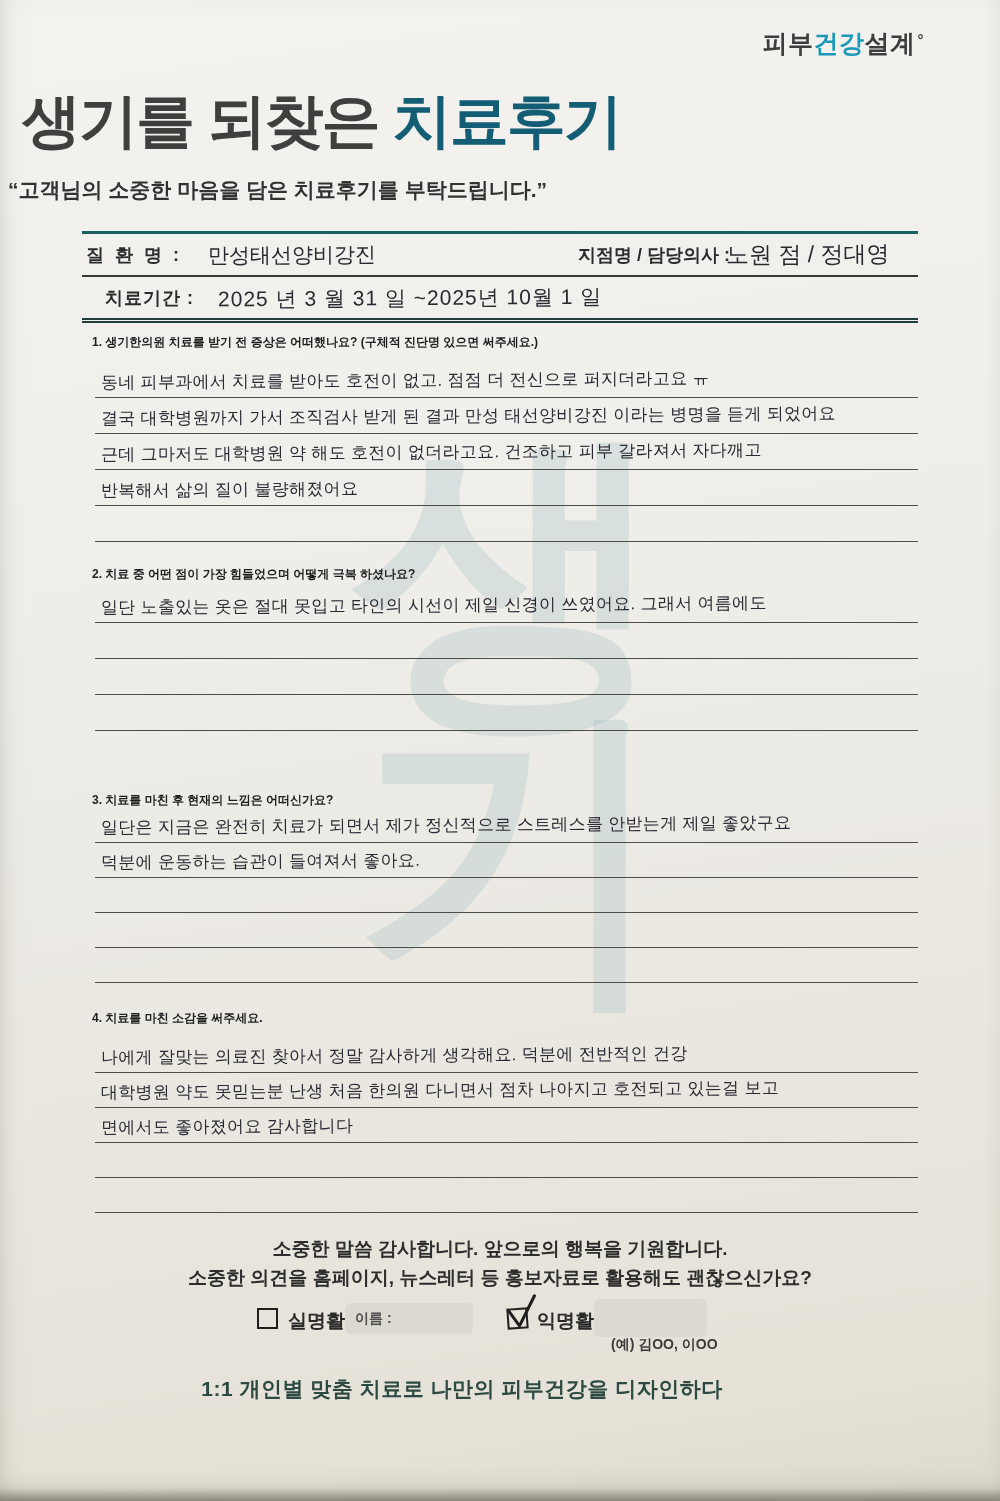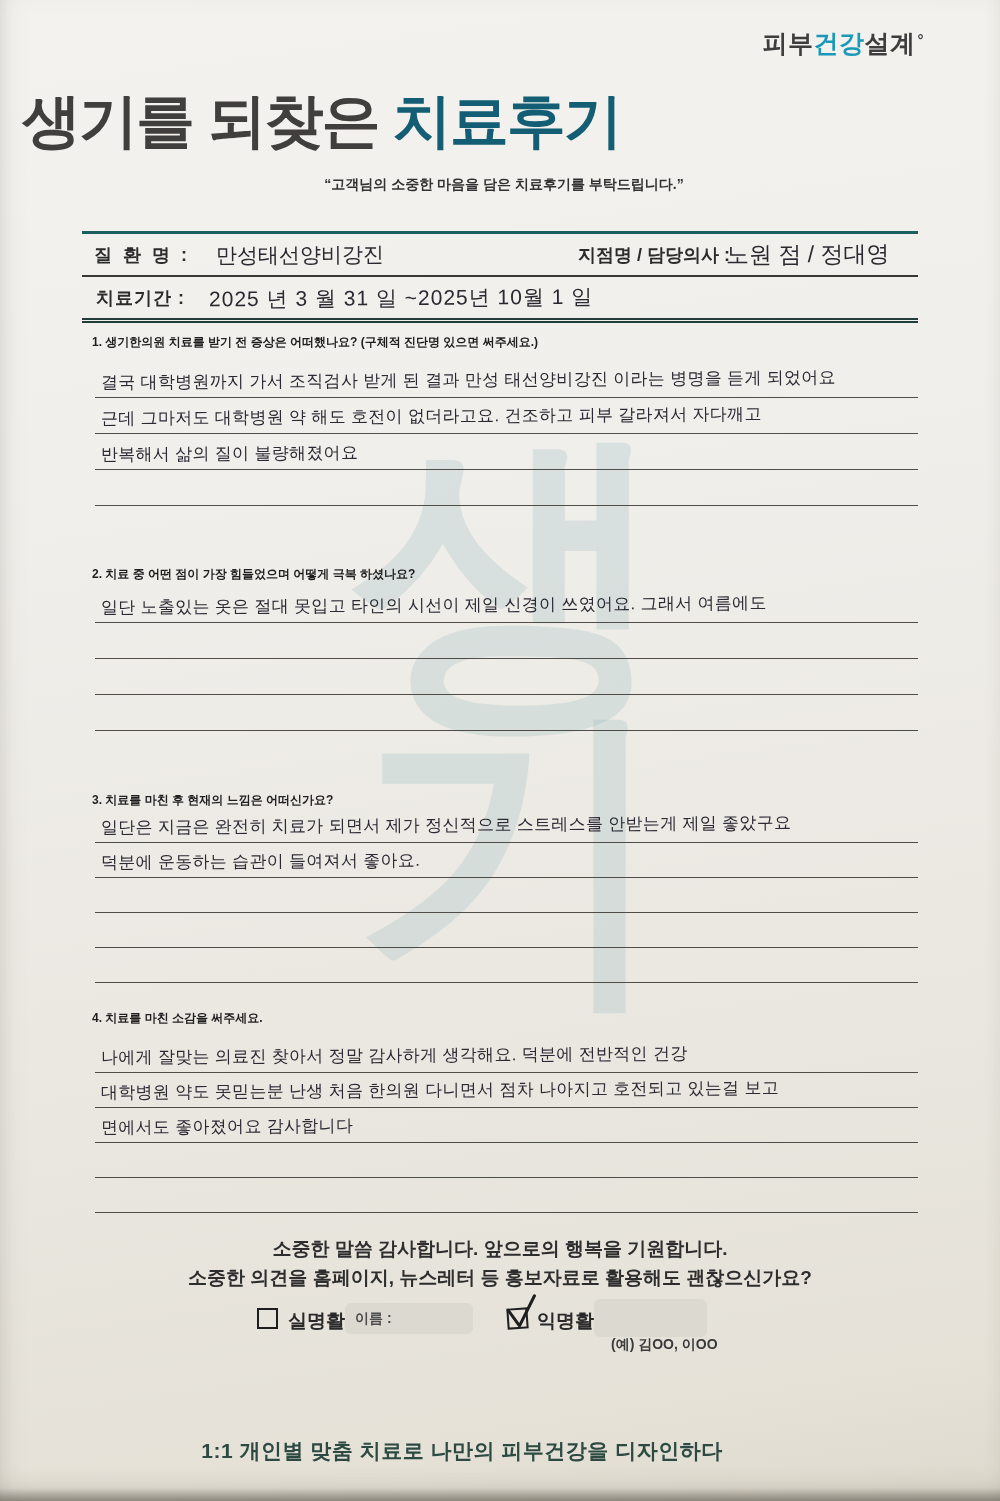--- a/index.html
+++ b/index.html
@@ -15,30 +15,30 @@
   .watermark { top:438px; left:0; width:100%; text-align:center; z-index:0; pointer-events:none; padding-left:18px; box-sizing:border-box; }
   .wm-char { display:block; font-size:318px; line-height:.87; font-weight:800; color:rgba(124,168,182,.20); letter-spacing:-6px; }
 
   
   .logo { top:27px; right:76px; font-size:25px; font-weight:700; color:#3d3d3d; letter-spacing:.5px; }
   .logo .accent { color:#1a9ab8; font-weight:800; }
   .logo .degree { font-size:15px; position:relative; top:-7px; margin-left:2px; }
   .title { top:82px; left:0; width:100%; margin:0; text-align:left; font-size:59px; font-weight:800;
            color:#413f3d; letter-spacing:-2px; padding-left:22px; box-sizing:border-box; }
   .title .teal { color:#135e74; }
-  .subtitle { top:176px; left:0; width:100%; margin:0; text-align:center; font-size:14px; font-weight:700; color:#323232;
+  .subtitle { top:176px; left:0; width:100%; margin:0; font-size:21px; font-weight:700; color:#323232;
               padding-left:8px; box-sizing:border-box; }
 
   
   .info-table { top:231px; left:82px; width:836px; border-top:3px solid #1a605e; border-bottom:5px double #223e3a; }
   .info-row { position:relative; height:41px; display:flex; align-items:center; }
   .info-row.first { border-bottom:2px solid #3a3833; }
   .lbl { font-size:18px; font-weight:700; color:#2b2b2b; white-space:nowrap; }
-  .disease-lbl { margin-left:12px; letter-spacing:3px; }
-  .period-lbl { margin-left:14px; letter-spacing:1px; }
+  .disease-lbl { margin-left:4px; letter-spacing:3px; }
+  .period-lbl { margin-left:23px; letter-spacing:1px; }
   .hw { color:#2a2830; white-space:nowrap; display:inline-block; transform:rotate(-.4deg); }
   .disease-val { margin-left:26px; font-size:21px; }
   .clinic-lbl { position:absolute; left:496px; }
   .clinic-val { position:absolute; left:644px; font-size:23px; }
   .period-val { margin-left:24px; font-size:21px; letter-spacing:1px; }
 
   
   .q-label { left:92px; font-size:12px; font-weight:700; color:#1e1e1e; white-space:nowrap; }
   .lines { left:95px; width:823px; }
   .line { position:relative; border-bottom:1.6px solid rgba(62,60,54,.9); }
@@ -58,21 +58,21 @@
   .anon-label { left:537px; top:1308px; }
   .name-box { left:345px; top:1303px; width:128px; height:31px; background:#dcd9d1; border-radius:6px;
               display:flex; align-items:center; }
   .name-lbl { font-size:14px; font-weight:700; color:#4c4c4c; margin-left:10px; }
   .anon-box { left:594px; top:1299px; width:113px; height:38px; background:#dcd9d1; border-radius:6px; }
   .example { left:611px; top:1336px; font-size:14px; font-weight:700; color:#3a3a3a; }
   .date-row { left:346px; top:1353px; font-size:21px; color:#232129; white-space:nowrap; }
   .date-row span { display:inline-block; transform:rotate(-.5deg); }
   .d-ys { margin-left:13px; } .d-m { margin-left:48px; } .d-ms { margin-left:7px; }
   .d-d { margin-left:46px; } .d-ds { margin-left:15px; }
-  .tagline { top:1437px; left:0; width:924px; text-align:center; font-size:21px; font-weight:700;
+  .tagline { top:1375px; left:0; width:924px; text-align:center; font-size:21px; font-weight:700;
              color:#2c4a42; letter-spacing:.5px; }
   .bottom-shade { bottom:0; left:0; width:100%; height:13px;
                   background:linear-gradient(to bottom, rgba(0,0,0,0), rgba(85,80,70,.45)); z-index:2; }
 </style>
 </head>
 <body>
 
 <div class="page">
 
   <div class="watermark">
@@ -98,20 +98,23 @@
       <span class="hw clinic-val">노원 점 /  정대영</span>
     </div>
     <div class="info-row">
       <span class="lbl period-lbl">치료기간 :</span>
       <span class="hw period-val">2025 년   3 월  31 일      ~2025년  10월   1 일</span>
     </div>
   </div>
 
   <div class="q-label" style="top:334px">1. 생기한의원 치료를 받기 전 증상은 어떠했나요? (구체적 진단명 있으면 써주세요.)</div>
   <div class="lines h35" style="top:362px">
+    <div class="line">
+        <span class="hw-ans">동네 피부과에서 치료를 받아도 호전이 없고.  점점 더 전신으로 퍼지더라고요 ㅠ</span>
+      </div>
     <div class="line">
         <span class="hw-ans">결국 대학병원까지 가서 조직검사 받게 된 결과 만성 태선양비강진 이라는 병명을 듣게 되었어요</span>
       </div>
     <div class="line">
         <span class="hw-ans">근데 그마저도 대학병원 약 해도 호전이 없더라고요. 건조하고 피부 갈라져서 자다깨고</span>
       </div>
     <div class="line">
         <span class="hw-ans">반복해서 삶의 질이 불량해졌어요</span>
       </div>
     <div class="line"></div>

